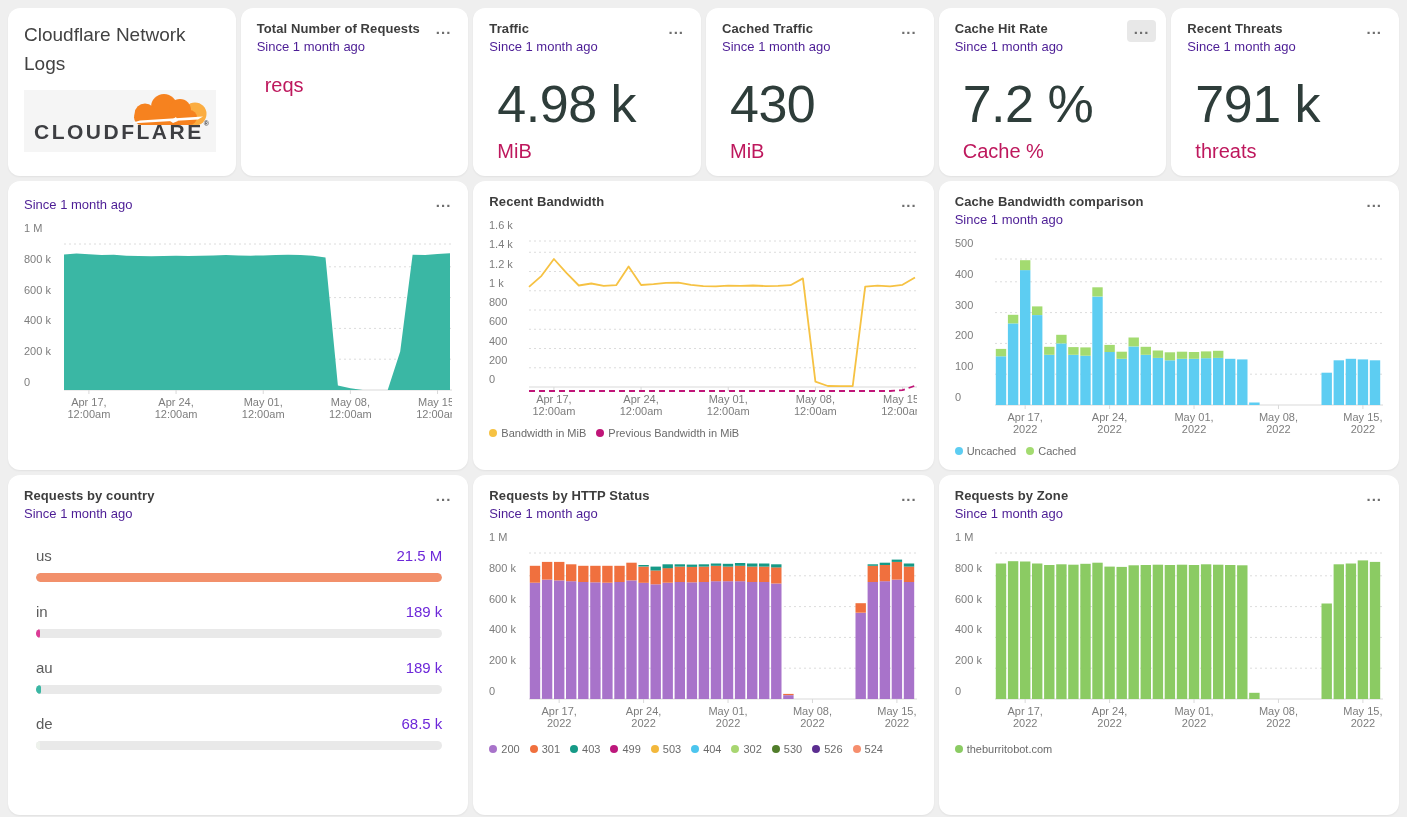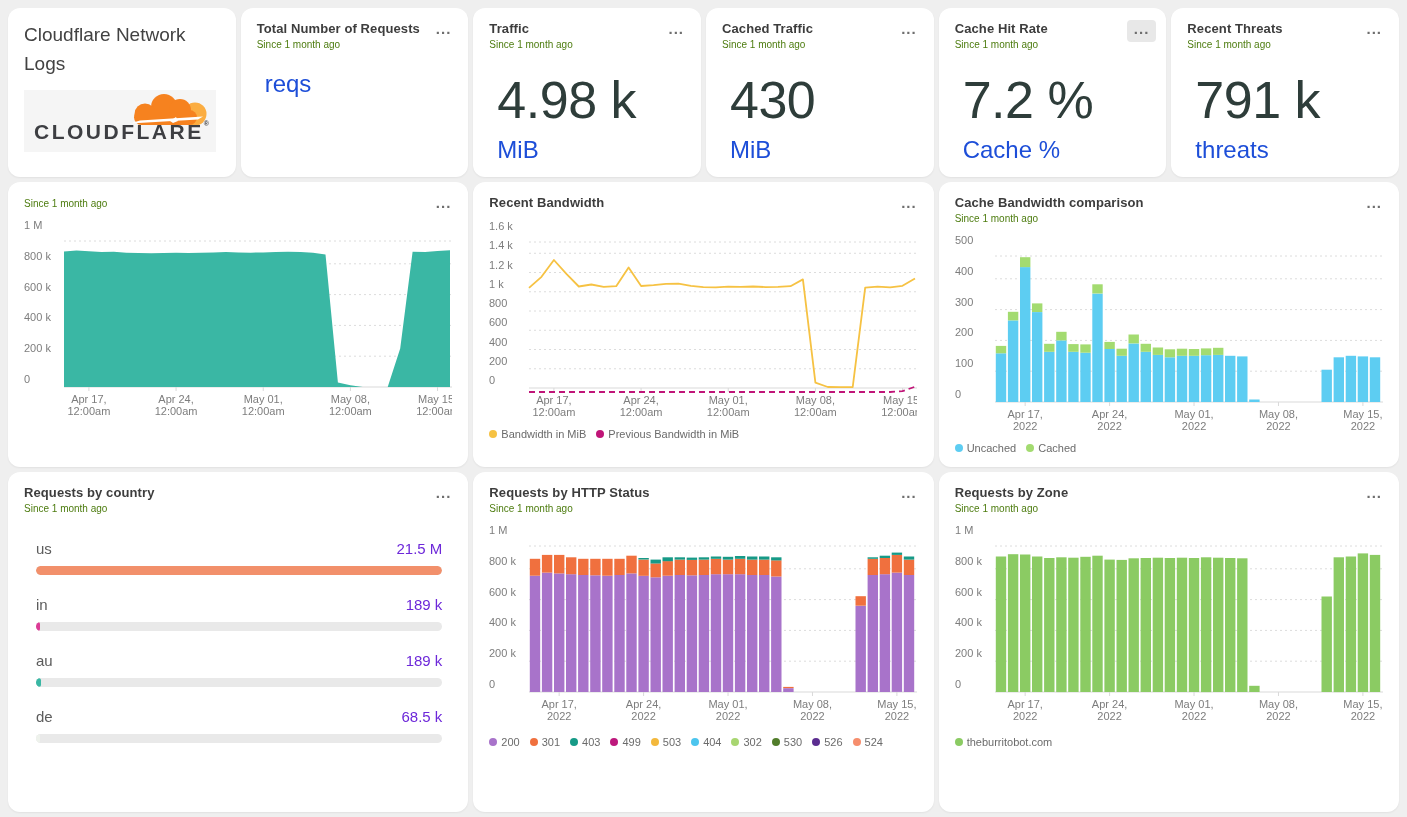--- a/index.html
+++ b/index.html
@@ -5,33 +5,33 @@
   * { box-sizing: border-box; margin: 0; padding: 0; }
   html,body { width:1407px; height:817px; overflow:hidden; }
   body { background:#efefef; font-family:"Liberation Sans", sans-serif; color:#3d3d3d; }
   .dash { display:flex; flex-direction:column; gap:5px; padding:8px; height:817px; }
   .row { display:flex; gap:5px; }
   .row.top { height:194px; }
   .row.mid { height:303px; }
   .row.bottom { flex:1; min-height:340px; }
   .card { background:#fff; border-radius:12px; box-shadow:0 1px 2px rgba(0,0,0,.06); flex:1; position:relative; padding:13px 16px; overflow:hidden; }
   .card-title { font-size:13px; font-weight:700; color:#3d3d3d; letter-spacing:.1px; }
-  .card-sub { font-size:10px; color:#4d7c0f; margin-top:3px; }
+  .card-sub { font-size:13px; color:#4c1d95; margin-top:3px; }
   .dots { position:absolute; top:12px; right:10px; border:none; background:transparent; color:#6e6e6e; font-size:15px; font-weight:700; letter-spacing:1px; line-height:8px; padding:5px 7px 9px; border-radius:4px; cursor:pointer; }
   .dots.active { background:#e8e8e8; }
   
   .brand-title { font-size:19px; color:#424242; line-height:1.5; padding-right:10px; }
   .logo-box { background:#f5f5f5; height:62px; margin-top:12px; margin-right:4px; position:relative; }
   .logo-cloud { position:absolute; right:6px; top:3px; width:100px; height:34px; }
   .logo-word { position:absolute; left:10px; bottom:8px; font-size:21px; font-weight:700; letter-spacing:2.5px; color:#3d3e42; }
   .logo-mark { font-size:7px; vertical-align:top; color:#3d3e42; }
   
   .stat-body { margin-top:20px; padding-left:8px; }
   .stat-value { font-size:52px; color:#2e3d3a; letter-spacing:-.5px; }
-  .stat-unit { font-size:24px; color:#1d4ed8; margin-top:6px; }
+  .stat-unit { font-size:20px; color:#be185d; margin-top:6px; }
   
   .chart-svg { display:block; margin-top:8px; }
   .grid { stroke:#dcdcdc; stroke-dasharray:2 3; stroke-width:1; }
   .axisline { stroke:#d9d9d9; stroke-width:1; }
   .ytick { font-size:11px; fill:#7d7d7d; }
   .xtick { font-size:11px; fill:#7d7d7d; }
   .legend { margin-top:4px; display:flex; flex-wrap:nowrap; align-items:center; }
   .legend-item { display:inline-flex; align-items:center; margin-right:10px; cursor:pointer; white-space:nowrap; }
   .legend-dot { width:8px; height:8px; border-radius:50%; display:inline-block; margin-right:4px; }
   .legend-label { font-size:11px; color:#6b6b6b; }

